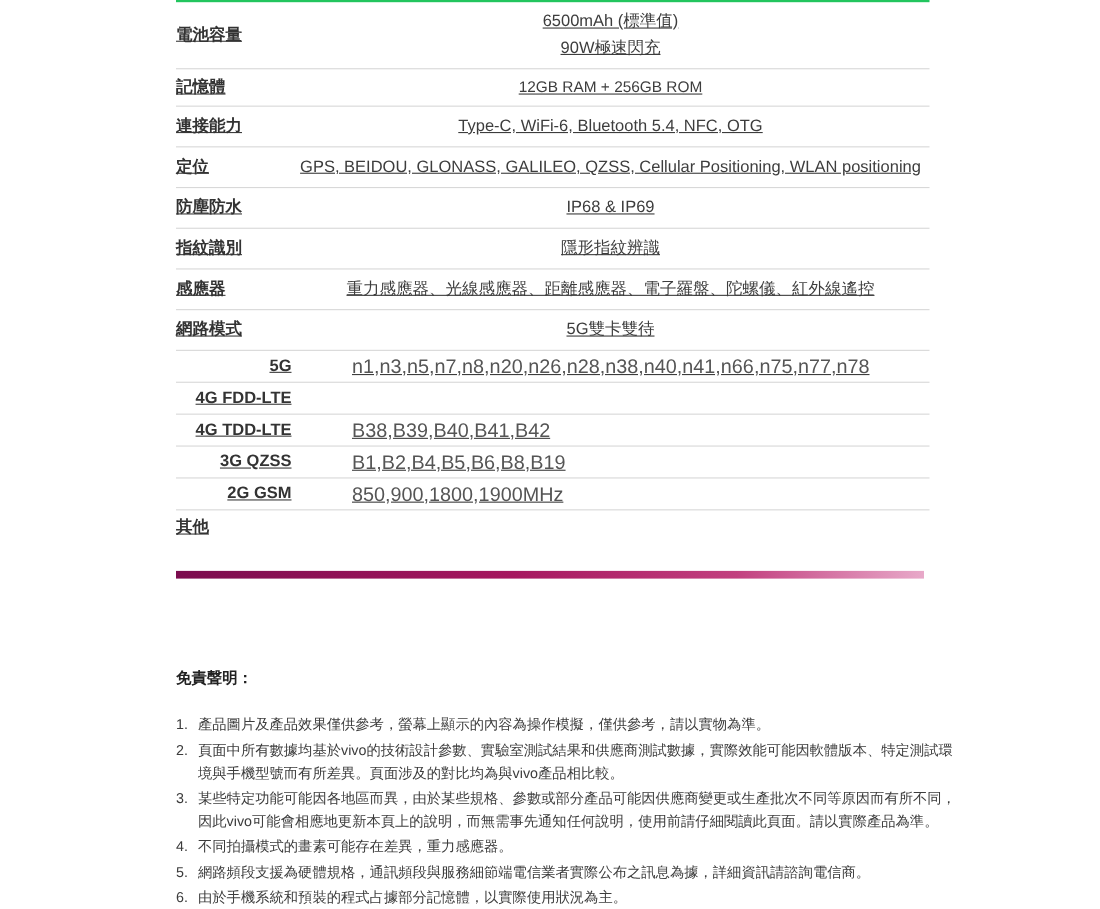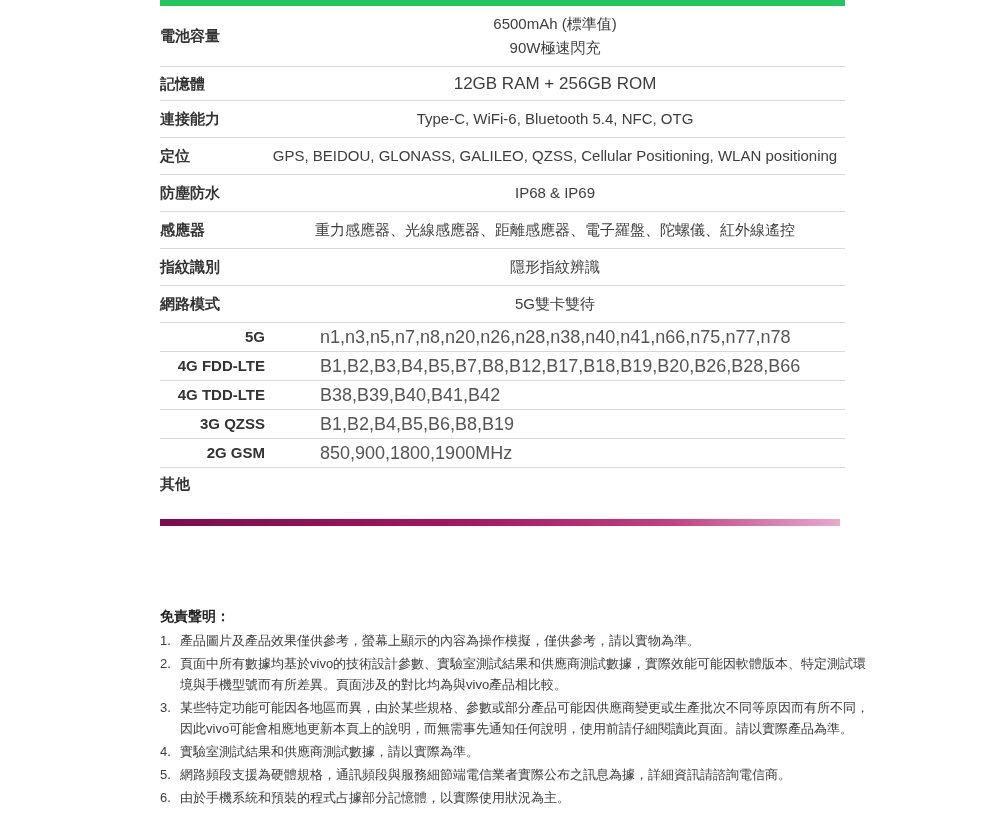--- a/index.html
+++ b/index.html
@@ -8,21 +8,22 @@
     width:1000px; height:826px;
     font-family:"Liberation Sans","DejaVu Sans",sans-serif;
     color:#3d3d3d;
     -webkit-font-smoothing:antialiased;
   }
   .page { position:relative; width:1000px; height:826px; overflow:hidden; }
 
   
   .spec-table {
     position:absolute; left:160px; top:0; width:685px;
-    border-top:6px solid #22c55e;
+    border-top:2px solid #22c55e;
+    text-decoration:underline;
   }
   .row {
     display:flex; align-items:center;
     border-bottom:1px solid #d8d8d8;
   }
   .row-label {
     flex:none; width:105px;
     font-size:15px; font-weight:700; color:#333333;
     padding:6px 0; line-height:20px;
   }
@@ -33,42 +34,42 @@
   }
   .row-center .row-value { min-height:32px; }
   .row-left .row-value {
     text-align:left; padding-left:55px;
     font-size:18px; color:#555555; line-height:17px;
     padding-top:5px; padding-bottom:5px;
   }
   .row-left .row-label { padding:4px 0;text-align:right; }
   .split-cell {
     flex:1; text-align:center;
-    font-size:17px; color:#3d3d3d;
+    font-size:14px; color:#3d3d3d;
     padding:7px 4px; line-height:19px;
     align-self:stretch; display:flex; align-items:center; justify-content:center;
   }
   .split-cell.divided { border-left:1px solid #d5d5d5; }
   .row-others { border-bottom:none; }
   .row-others .row-value { line-height:24px; padding:9px 0 8px 0; }
 
   
   .gradient-bar {
     position:absolute; left:160px; top:519px;
     width:680px; height:7px;
     background:linear-gradient(90deg,#7b0c4e 0%,#8f1156 20%,#a6175f 45%,#c2407f 75%,#d679a8 95%,#e8a9c9 100%);
   }
 
   
   .disclaimer {
     position:absolute; left:160px; top:606px; width:718px;
   }
   .disclaimer-title {
     font-size:14px; font-weight:700; color:#222222;
-    line-height:20px; margin-bottom:4px;
+    line-height:20px; margin-bottom:22px;
   }
   .disclaimer-list { list-style:none; }
   .disclaimer-item {
     display:flex; font-size:13px; color:#3c3c3c;
     line-height:21px; margin-bottom:2px;
   }
   .disclaimer-num { flex:none; width:20px; }
   .disclaimer-text { flex:1; }
 </style>
 </head>
@@ -98,49 +99,46 @@
         <div class="row-value">
           <div>GPS, BEIDOU, GLONASS, GALILEO, QZSS, Cellular Positioning, WLAN positioning</div>
         </div>
       </div>
       <div class="row row-center row-dust-water-resistance">
         <div class="row-label">防塵防水</div>
         <div class="row-value">
           <div>IP68 &amp; IP69</div>
         </div>
       </div>
+      <div class="row row-center row-fingerprint-recognition">
+        <div class="row-label">指紋識別</div>
+        <div class="row-value">
+          <div>隱形指紋辨識</div>
+        </div>
+      </div>
       <div class="row row-center row-sensors">
         <div class="row-label">感應器</div>
         <div class="row-value">
           <div>重力感應器、光線感應器、距離感應器、電子羅盤、陀螺儀、紅外線遙控</div>
-        </div>
-      </div>
-      <div class="row row-center row-fingerprint-recognition">
-        <div class="row-label">指紋識別</div>
-        <div class="row-value">
-          <div>隱形指紋辨識</div>
         </div>
       </div>
       <div class="row row-center row-network-mode">
         <div class="row-label">網路模式</div>
         <div class="row-value">
           <div>5G雙卡雙待</div>
         </div>
       </div>
       <div class="row row-left row-5g-bands">
         <div class="row-label">5G</div>
         <div class="row-value">
           <div>n1,n3,n5,n7,n8,n20,n26,n28,n38,n40,n41,n66,n75,n77,n78</div>
         </div>
       </div>
       <div class="row row-left row-4g-fdd-lte-bands">
         <div class="row-label">4G FDD-LTE</div>
-        <div class="row-value">
-          <div>B1,B2,B3,B4,B5,B7,B8,B12,B17,B18,B19,B20,B26,B28,B66</div>
-        </div>
       </div>
       <div class="row row-left row-4g-tdd-lte-bands">
         <div class="row-label">4G TDD-LTE</div>
         <div class="row-value">
           <div>B38,B39,B40,B41,B42</div>
         </div>
       </div>
       <div class="row row-left row-3g-wcdma-bands">
         <div class="row-label">3G QZSS</div>
         <div class="row-value">
@@ -168,21 +166,21 @@
         <li class="disclaimer-item">
           <span class="disclaimer-num">2.</span>
           <span class="disclaimer-text">頁面中所有數據均基於vivo的技術設計參數、實驗室測試結果和供應商測試數據，實際效能可能因軟體版本、特定測試環境與手機型號而有所差異。頁面涉及的對比均為與vivo產品相比較。</span>
         </li>
         <li class="disclaimer-item">
           <span class="disclaimer-num">3.</span>
           <span class="disclaimer-text">某些特定功能可能因各地區而異，由於某些規格、參數或部分產品可能因供應商變更或生產批次不同等原因而有所不同，因此vivo可能會相應地更新本頁上的說明，而無需事先通知任何說明，使用前請仔細閱讀此頁面。請以實際產品為準。</span>
         </li>
         <li class="disclaimer-item">
           <span class="disclaimer-num">4.</span>
-          <span class="disclaimer-text">實驗室測試結果和供應商測試數據，請以實際為準。</span>
+          <span class="disclaimer-text">不同拍攝模式的畫素可能存在差異，重力感應器。</span>
         </li>
         <li class="disclaimer-item">
           <span class="disclaimer-num">5.</span>
           <span class="disclaimer-text">網路頻段支援為硬體規格，通訊頻段與服務細節端電信業者實際公布之訊息為據，詳細資訊請諮詢電信商。</span>
         </li>
         <li class="disclaimer-item">
           <span class="disclaimer-num">6.</span>
           <span class="disclaimer-text">由於手機系統和預裝的程式占據部分記憶體，以實際使用狀況為主。</span>
         </li>
       </ol>

